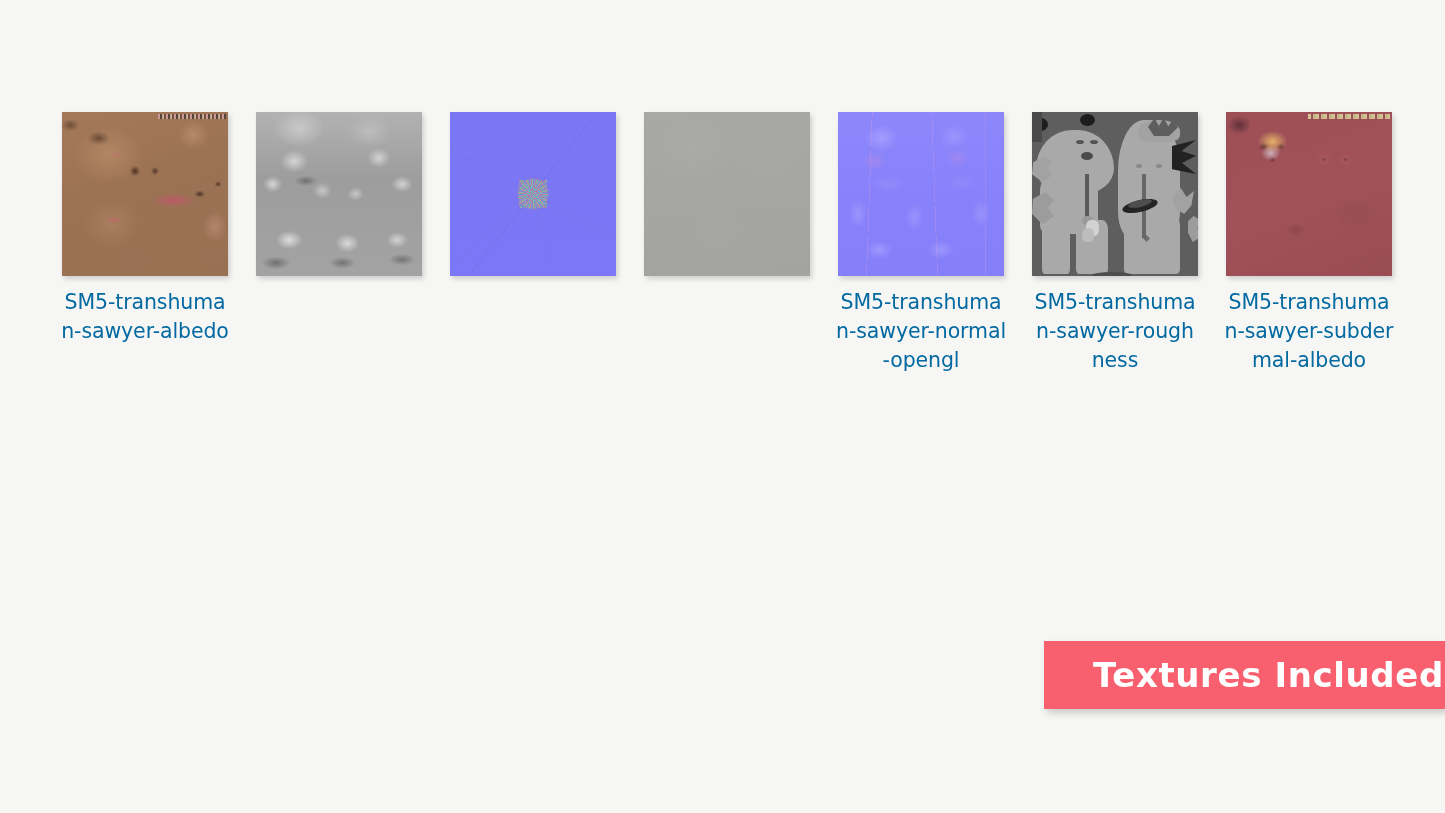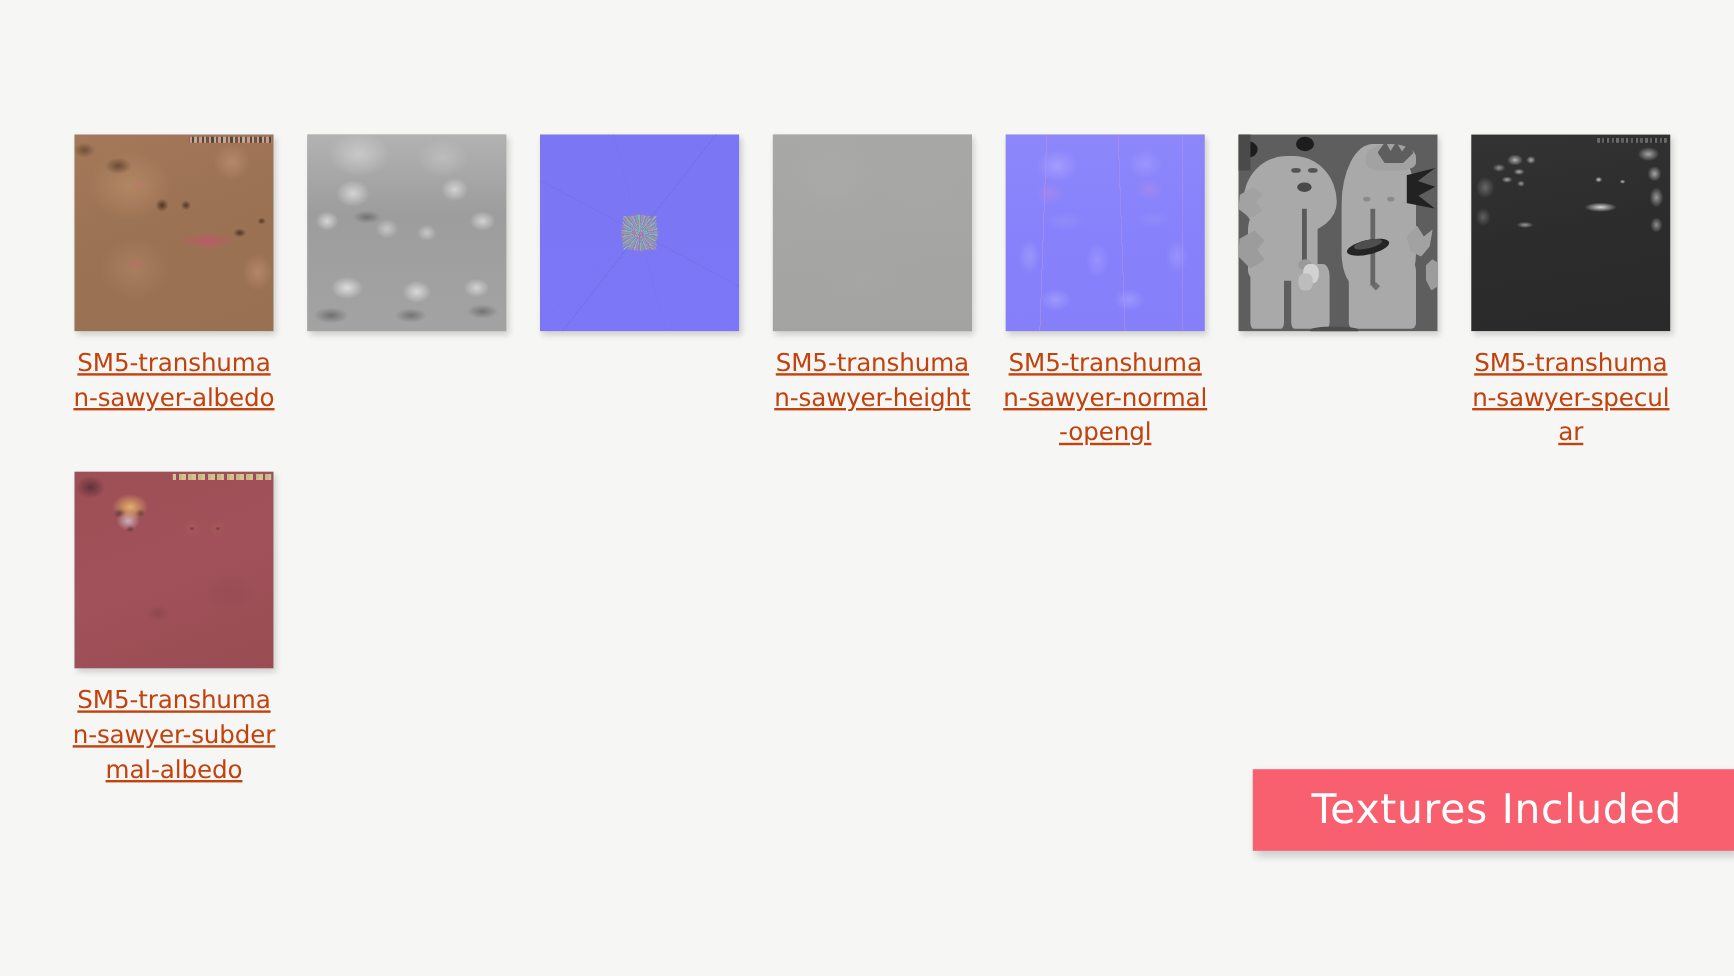--- a/index.html
+++ b/index.html
@@ -51,25 +51,24 @@
     position: absolute;
     inset: 0;
   }
 
   .caption {
     margin-top: 12px;
     width: 170px;
     text-align: center;
     font-size: 20.5px;
     line-height: 29px;
-    color: #c2410c;
+    color: #0369a1;
     letter-spacing: -0.1px;
     word-break: break-all;
     font-family: "DejaVu Sans", sans-serif;
-    text-decoration: underline;
   }
 
   
 
   
   .tx-albedo {
     background:
       radial-gradient(ellipse 16px 10px at 22% 16%, rgba(70,45,30,.62), rgba(70,45,30,0) 70%),
       radial-gradient(ellipse 13px 9px at 5% 8%, rgba(70,45,30,.55), rgba(70,45,30,0) 70%),
       radial-gradient(ellipse 9px 9px at 44% 36%, rgba(50,30,20,.75), rgba(50,30,20,0) 60%),
@@ -341,21 +340,21 @@
     display: flex;
     align-items: center;
   }
   #badge-label {
     color: #ffffff;
     font-size: 34px;
     line-height: 1;
     letter-spacing: 0.6px;
     margin-left: 49px;
     font-family: "DejaVu Sans", sans-serif;
-    font-weight: 400;
+    font-weight: 700;
   }
 </style>
 </head>
 <body>
 
 <div id="gallery">
   <div class="grid">
 
     <div class="tile">
       <div class="thumb">
@@ -377,21 +376,20 @@
           <div class="tx-eyes-normal-veins"></div>
           <div class="tx-eyes-normal-iris"></div>
         </div>
       </div>
     </div>
 
     <div class="tile">
       <div class="thumb">
         <div class="thumb-inner tx-height"></div>
       </div>
-      <div class="caption">SM5-transhuman-sawyer-height</div>
     </div>
 
     <div class="tile">
       <div class="thumb">
         <div class="thumb-inner tx-normal">
           <div class="tx-normal-detail"></div>
         </div>
       </div>
       <div class="caption">SM5-transhuman-sawyer-normal-opengl</div>
     </div>
@@ -424,28 +422,23 @@
           <div class="rshape" style="left:116px;top:6px;width:30px;height:18px;background:#5e5e5e;clip-path:polygon(0 50%,22% 0,36% 44%,52% 2%,68% 46%,84% 6%,100% 52%,70% 100%,20% 100%);"></div>
           <div class="rshape" style="left:140px;top:28px;width:24px;height:34px;background:#222;clip-path:polygon(100% 0,40% 32%,100% 46%,42% 68%,100% 100%,0 86%,0 18%);"></div>
           <div class="rshape" style="left:140px;top:76px;width:22px;height:30px;background:#a2a2a2;clip-path:polygon(0 30%,40% 0,66% 30%,100% 10%,88% 58%,56% 86%,16% 72%);"></div>
           <div class="rshape" style="left:0px;top:44px;width:20px;height:26px;background:#a2a2a2;clip-path:polygon(60% 0,100% 22%,74% 48%,100% 74%,52% 100%,0 70%,6% 24%);"></div>
           <div class="rshape" style="left:0px;top:80px;width:22px;height:32px;background:#9c9c9c;clip-path:polygon(60% 0,100% 26%,72% 50%,100% 76%,46% 100%,0 68%,4% 22%);"></div>
           <div class="rshape" style="left:156px;top:104px;width:14px;height:26px;background:#9c9c9c;clip-path:polygon(40% 0,100% 20%,66% 48%,100% 78%,34% 100%,0 64%,0 20%);"></div>
           <div class="rshape" style="left:0px;top:0px;width:10px;height:30px;background:#4a4a4a;"></div>
           <div class="rshape" style="left:60px;top:160px;width:40px;height:6px;background:#4d4d4d;border-radius:50% 50% 0 0;"></div>
         </div>
       </div>
-    </div>
-
-    <div class="tile">
-      <div class="thumb">
-        <div class="thumb-inner tx-specular"></div>
-      </div>
-      <div class="caption">SM5-transhuman-sawyer-specular</div>
-    </div>
+      <div class="caption">SM5-transhuman-sawyer-roughness</div>
+    </div>
+
 
     <div class="tile">
       <div class="thumb">
         <div class="thumb-inner tx-subdermal"></div>
       </div>
       <div class="caption">SM5-transhuman-sawyer-subdermal-albedo</div>
     </div>
 
 
   </div>

